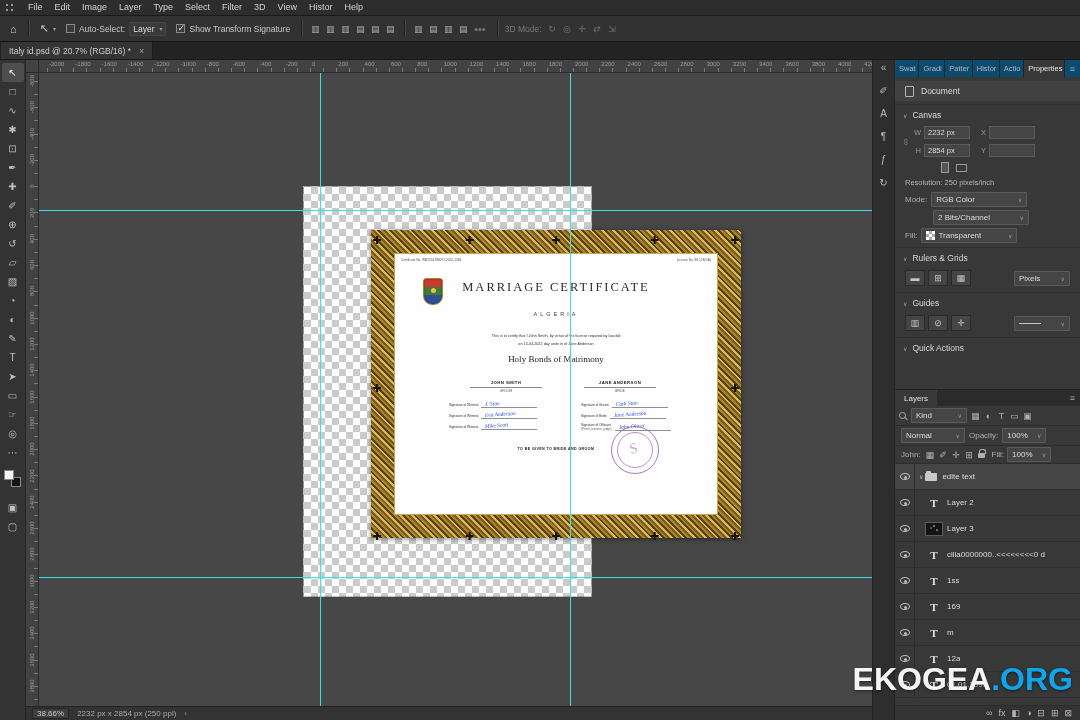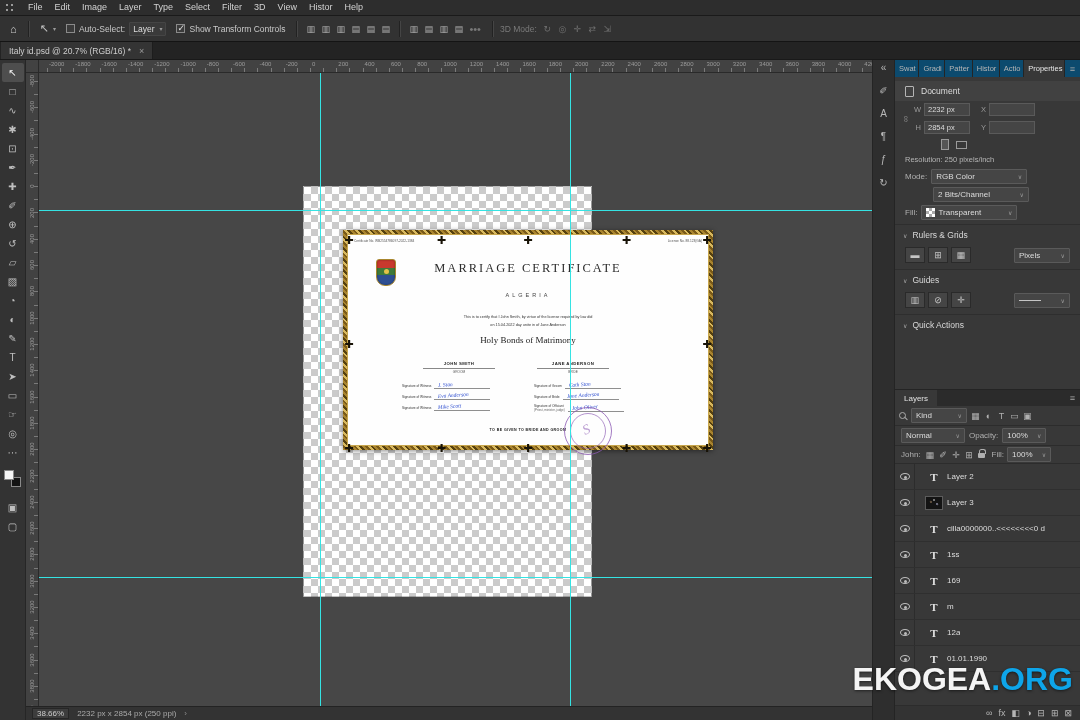--- a/index.html
+++ b/index.html
@@ -58,21 +58,21 @@
 
   .checker{position:absolute;left:264px;top:113px;width:289px;height:411px;border:1px solid rgba(0,0,0,.25);
     background-image:linear-gradient(45deg,#cbcbcb 25%,transparent 25%,transparent 75%,#cbcbcb 75%),
                      linear-gradient(45deg,#cbcbcb 25%,#ffffff 25%,#ffffff 75%,#cbcbcb 75%);
     background-size:14px 14px;background-position:0 0,7px 7px;}
 
   .gv{position:absolute;top:0;bottom:0;width:1px;background:#35e3e3;z-index:5;}
   .gh{position:absolute;left:0;right:0;height:1px;background:#35e3e3;z-index:5;}
 
   
-  .cert{position:absolute;left:304px;top:157px;width:370px;height:220px;padding:4px;z-index:2;
+  .cert{position:absolute;left:332px;top:157px;width:370px;height:308px;padding:23px;z-index:2;
     background:repeating-linear-gradient(45deg,#a9842e 0 2px,#7a5a18 2px 4px,#d9b95e 4px 6px,#55400e 6px 8px);
     box-shadow:0 1px 5px rgba(0,0,0,.45);}
   .ccross{position:absolute;width:12px;height:12px;z-index:3;text-align:center;}
   .ccross::before{content:"✚";font-size:11px;line-height:12px;color:#181307;}
   .p1{left:0;top:0}.p2{right:0;top:0}.p3{left:0;bottom:0}.p4{right:0;bottom:0}
   .p5{left:50%;top:0;margin-left:-6px}.p6{left:50%;bottom:0;margin-left:-6px}
   .p7{left:0;top:50%;margin-top:-6px}.p8{right:0;top:50%;margin-top:-6px}
   .p9{left:25%;top:0}.p10{left:75%;top:0}.p11{left:25%;bottom:0}.p12{left:75%;bottom:0}
   .cin{position:relative;width:100%;height:100%;background:#fefefe;border:1px solid #c7a64e;}
   .c-no{position:absolute;left:6px;top:4px;font-size:3.2px;color:#555;}
@@ -204,21 +204,21 @@
     <span class="osep" data-name="separator"></span>
     <span class="ob-ic" data-name="move-tool-icon">↖</span>
     <span class="ob-caret" data-name="tool-preset-caret-icon">▾</span>
     <span class="cb" data-name="auto-select-checkbox"></span>
     <span class="ob-lab" data-name="auto-select-label">Auto-Select:</span>
     <span class="ob-dd" data-name="auto-select-target-select">
         <span data-name="auto-select-value">Layer</span>
         <i>▾</i>
       </span>
     <span class="cb ck" data-name="show-transform-checkbox"></span>
-    <span class="ob-lab" data-name="show-transform-label">Show Transform Controls</span>
+    <span class="ob-lab" data-name="show-transform-label">Show Transform Signature</span>
     <span class="osep" data-name="separator"></span>
     <span class="igroup" id="align-icons" data-name="align-icons-group">
         <span class="mi" data-name="align-left-icon">▥</span>
         <span class="mi" data-name="align-center-horizontal-icon">▥</span>
         <span class="mi" data-name="align-right-icon">▥</span>
         <span class="mi" data-name="align-top-icon">▤</span>
         <span class="mi" data-name="align-middle-icon">▤</span>
         <span class="mi" data-name="align-bottom-icon">▤</span>
       </span>
     <span class="osep" data-name="separator"></span>
@@ -467,20 +467,24 @@
         <span class="ptab" data-name="tab-actions">Actio</span>
         <span class="ptab active" data-name="tab-properties">Properties</span>
         <span class="pmenu" data-name="panel-menu-icon">≡</span>
       </div>
 
       <div class="props" data-name="properties-panel">
         <div class="prow doc">
           <span class="doc-ic" data-name="document-icon"></span>
           <span data-name="properties-context-label">Document</span>
         </div>
+        <div class="sect" data-name="section-canvas">
+            <i>∨</i>
+            <span>Canvas</span>
+          </div>
         <div class="pfields" data-name="canvas-dimensions">
           <span class="chain" data-name="link-dimensions-icon">∞</span>
           <div class="fgrid">
             <span class="flab" data-name="width-label">W</span>
             <div class="pf" data-name="width-field">2232 px</div>
             <span class="flab" data-name="x-label">X</span>
             <div class="pf dim" data-name="x-field"></div>
             <span class="flab" data-name="height-label">H</span>
             <div class="pf" data-name="height-field">2854 px</div>
             <span class="flab" data-name="y-label">Y</span>
@@ -592,20 +596,28 @@
               <span class="mi" data-name="lock-artboard-icon">⊞</span>
               <span class="mi" data-name="lock-all-icon"></span>
             </span>
           <span class="plab" data-name="fill-opacity-label">Fill:</span>
           <span class="dd w44" data-name="fill-opacity-select">
               <span>100%</span>
               <i>∨</i>
             </span>
         </div>
         <div class="llist" data-name="layers-list">
+          <div class="lrow selected" data-name="layer-row-group">
+            <span class="eyec">
+                <span class="eye" data-name="layer-visibility-icon"></span>
+              </span>
+            <span class="gcaret" data-name="group-expand-caret">∨</span>
+            <span class="folder" data-name="folder-icon"></span>
+            <span class="lnm" data-name="layer-name">edite text</span>
+          </div>
           <div class="lrow ch" data-name="layer-row">
             <span class="eyec">
                 <span class="eye" data-name="layer-visibility-icon"></span>
               </span>
             <span class="lth" data-name="text-layer-icon">T</span>
             <span class="lnm" data-name="layer-name">Layer 2</span>
           </div>
           <div class="lrow ch" data-name="layer-row">
             <span class="eyec">
                 <span class="eye" data-name="layer-visibility-icon"></span>

